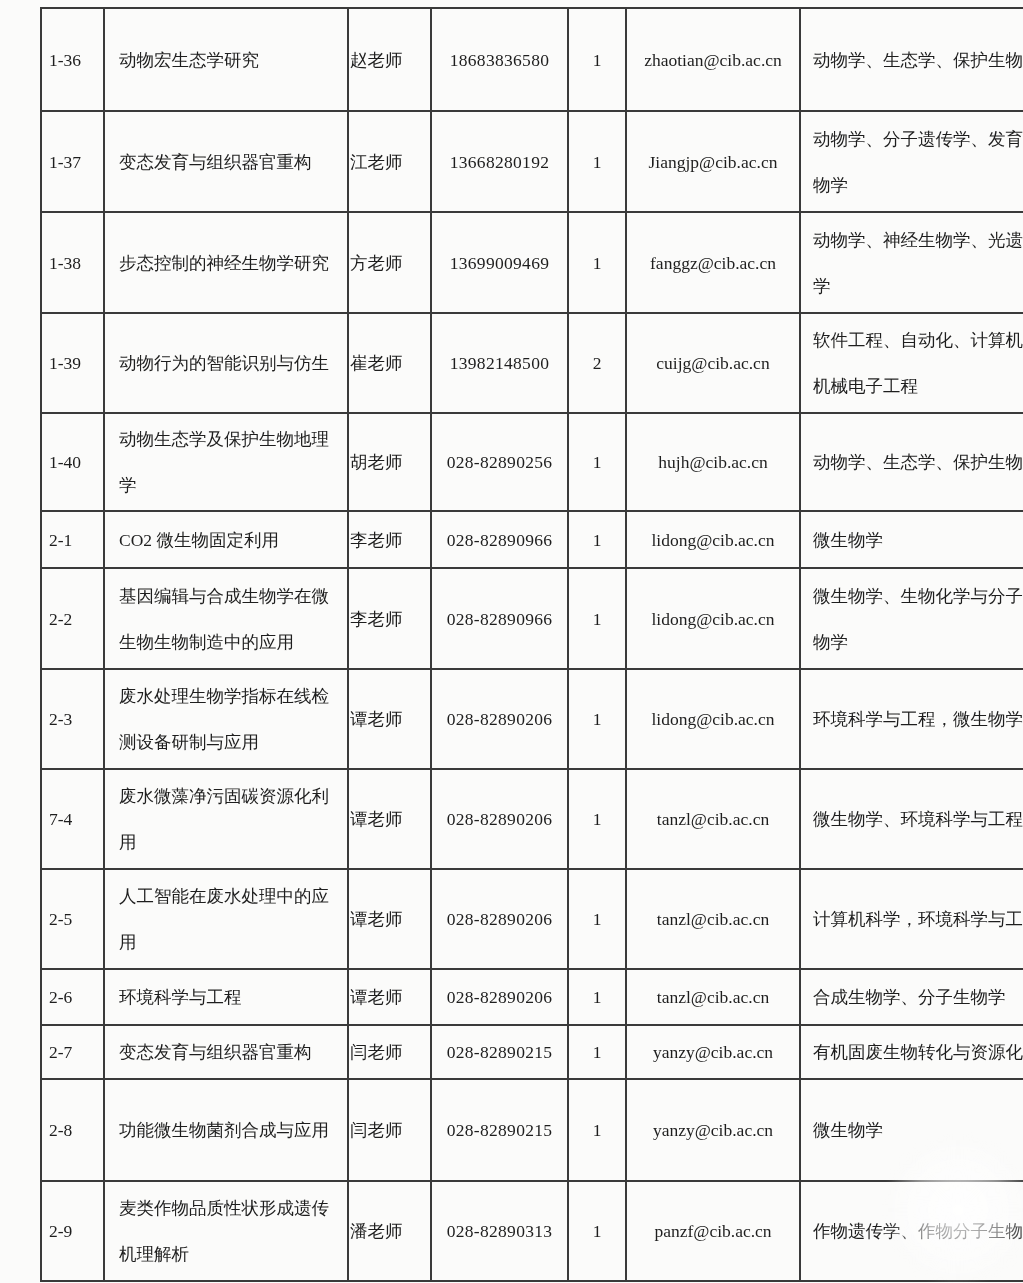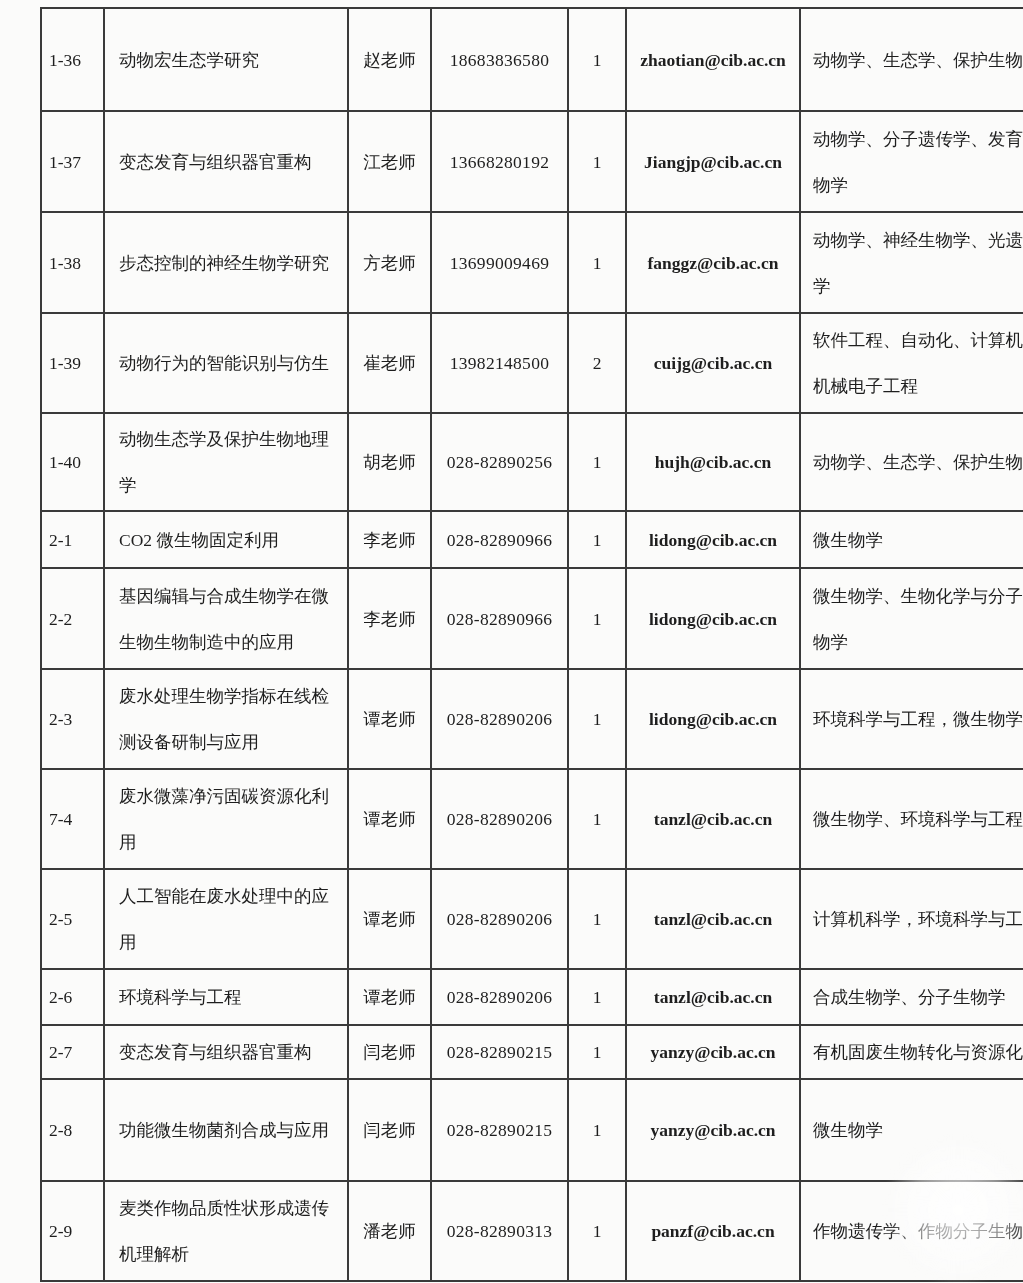--- a/index.html
+++ b/index.html
@@ -29,24 +29,24 @@
     font-size:17.5px;
     line-height:46px;
     vertical-align:middle;
     overflow:hidden;
     word-break:normal;
     line-break:strict;
     color:#1e1e1e;
   }
   td.col-id{width:53px;padding-left:7px;text-align:left;font-size:17px;margin-top:29px;}
   td.col-topic{width:221px;padding-left:14px;padding-right:7px;}
-  td.col-teacher{width:79px;text-align:center;margin-left:31px;}
+  td.col-teacher{width:79px;text-align:left;margin-left:31px;}
   td.col-phone{width:133px;text-align:center;font-size:17px;letter-spacing:0.3px;}
   td.col-count{width:54px;text-align:center;font-size:17px;}
-  td.col-email{width:170px;text-align:center;font-size:16.5px;font-weight:bold;}
+  td.col-email{width:170px;text-align:center;font-size:16.5px;}
   td.col-fields{width:235px;padding-left:12px;padding-right:8px;}
   .watermark{
     position:absolute;
     right:-10px;
     top:1135px;
     width:150px;
     height:150px;
     background:radial-gradient(ellipse at center, rgba(255,255,255,0.85) 0%, rgba(255,255,255,0.45) 45%, rgba(255,255,255,0) 72%);
     filter:blur(2px);
     pointer-events:none;

